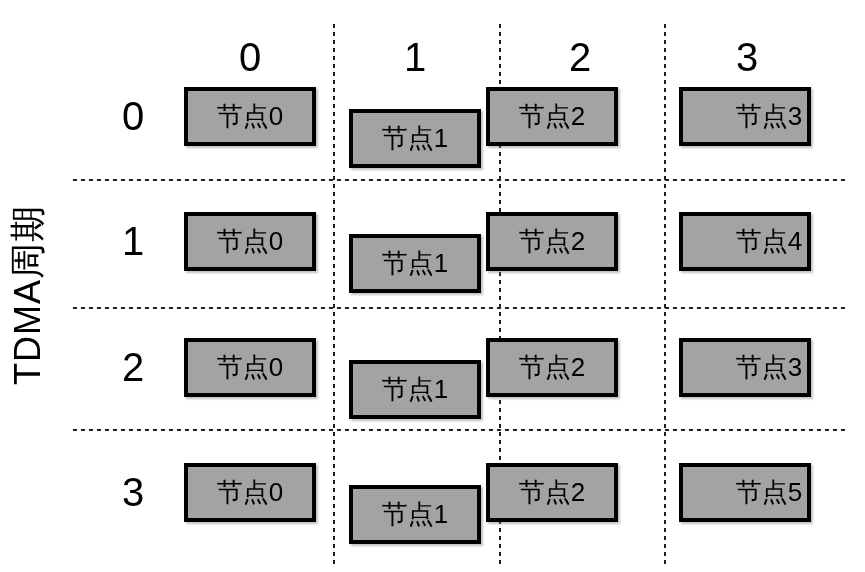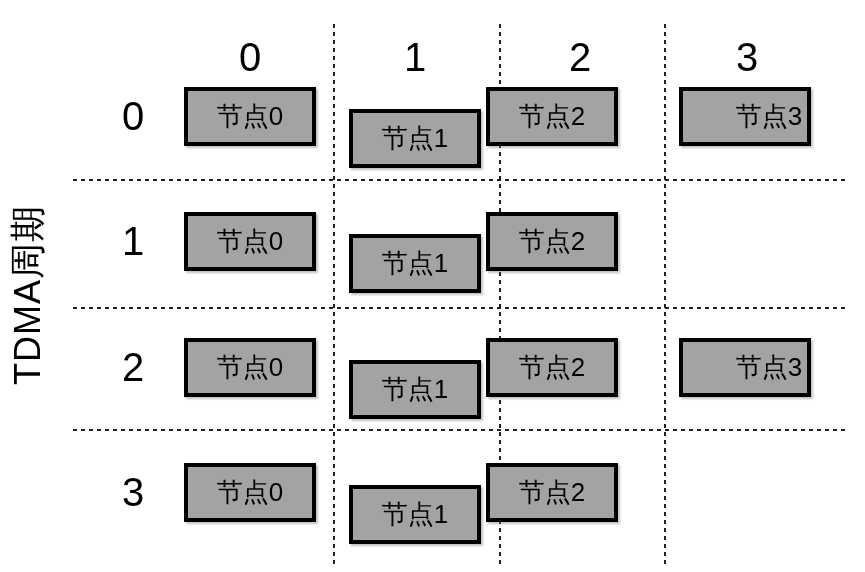--- a/index.html
+++ b/index.html
@@ -139,20 +139,23 @@
 
   <div class="node-box r1 c0">
     <span class="node-label">节点0</span>
   </div>
   <div class="node-box r1 c1">
     <span class="node-label">节点1</span>
   </div>
   <div class="node-box r1 c2">
     <span class="node-label">节点2</span>
   </div>
+  <div class="node-box r1 c3">
+    <span class="node-label">节点4</span>
+  </div>
 
   <div class="node-box r2 c0">
     <span class="node-label">节点0</span>
   </div>
   <div class="node-box r2 c1">
     <span class="node-label">节点1</span>
   </div>
   <div class="node-box r2 c2">
     <span class="node-label">节点2</span>
   </div>
@@ -162,14 +165,17 @@
 
   <div class="node-box r3 c0">
     <span class="node-label">节点0</span>
   </div>
   <div class="node-box r3 c1">
     <span class="node-label">节点1</span>
   </div>
   <div class="node-box r3 c2">
     <span class="node-label">节点2</span>
   </div>
+  <div class="node-box r3 c3">
+    <span class="node-label">节点5</span>
+  </div>
 
 </div>
 
 </body></html>

